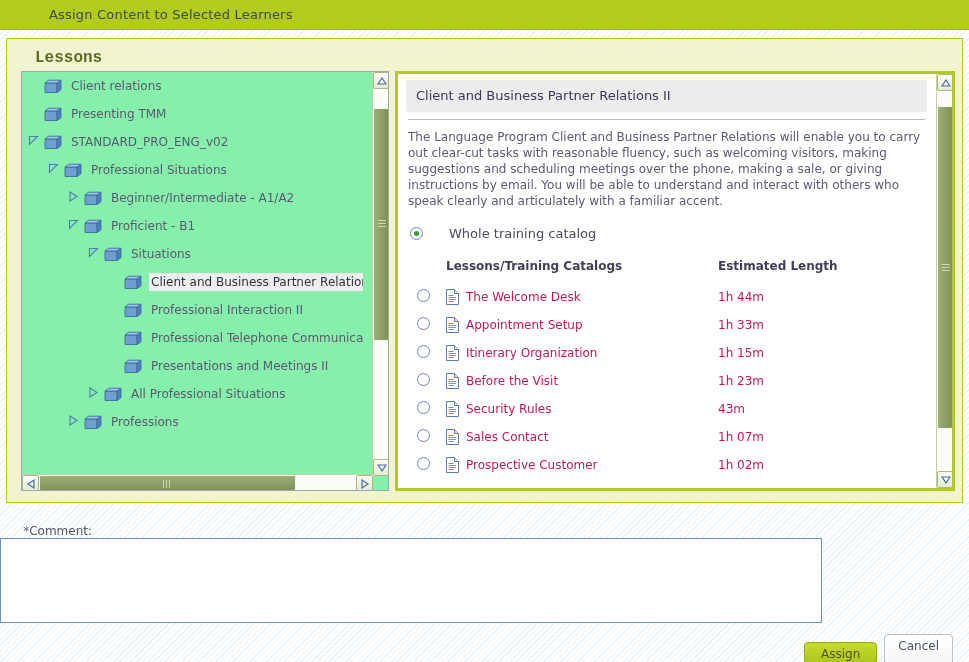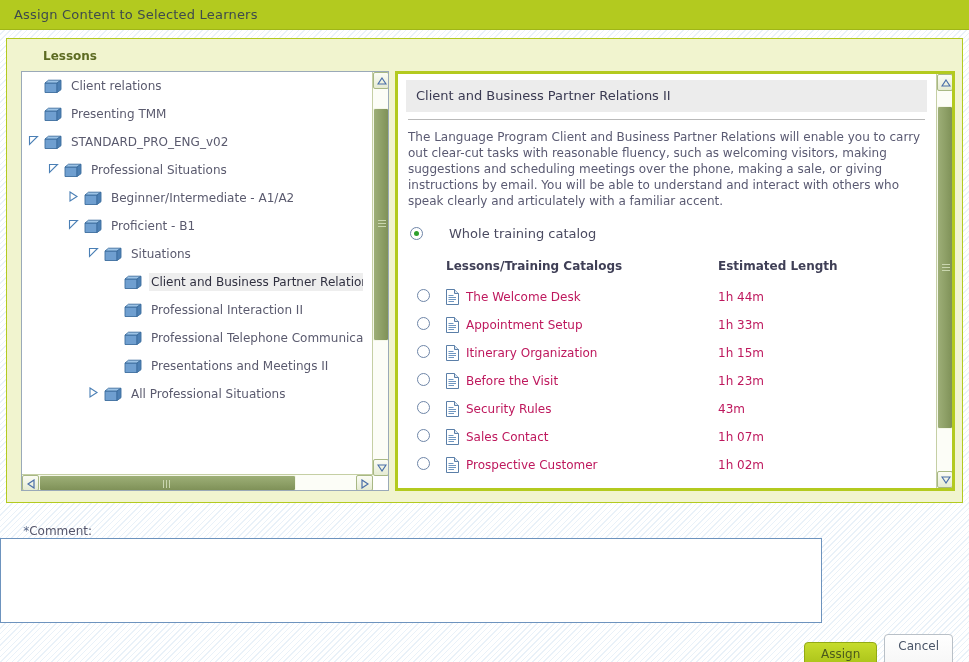--- a/index.html
+++ b/index.html
@@ -22,44 +22,46 @@
     background: #b3ca1f;
     border-bottom: 1px solid #9fb518;
     display: flex;
     align-items: center;
     padding: 0 0 0 14px;
   }
   #titlebar .title {
     font-size: 13px;
     color: #3e4a4d;
     letter-spacing: .2px;
+    margin-left: 35px;
   }
 
   
   #lessons-panel {
     position: absolute;
     left: 6px; top: 38px;
     width: 957px; height: 465px;
     background: #f1f4cf;
     border: 1px solid #b3ca1f;
   }
   #lessons-legend {
     position: absolute;
-    left: 36px; top: 10px;
+    left: 28px; top: 10px;
     font-weight: bold;
-    font-size: 12px;
+    font-size: 16px;
     color: #5d6b22;
+    font-family: Liberation Mono, monospace;
   }
 
   
   #tree-box {
     position: absolute;
     left: 14px; top: 32px;
     width: 368px; height: 420px;
-    background: #ffffff;
+    background: #86efac;
     border: 1px solid #9aa9b8;
     overflow: hidden;
   }
   #tree-viewport {
     position: absolute;
     left: 0; top: 0;
     width: 341px; height: 396px;
     overflow: hidden;
   }
   .tree-row {
@@ -445,20 +447,33 @@
             <svg width="11" height="11" viewBox="0 0 11 11">
               <path d="M2 1 L9 5.5 L2 10 Z" fill="none" stroke="#4a7fb5" stroke-width="1.1"></path>
             </svg>
           </span>
           <span class="folder"><svg width="18" height="15" viewBox="0 0 18 15">
               <path d="M1 4 L1 13.5 L13 13.5 L13 4 Z" fill="#6f9fd0" stroke="#3d6e9e" stroke-width="0.9"></path>
               <path d="M1 4 L4.5 1.2 L17 1.2 L13 4 Z" fill="#9cc3e6" stroke="#3d6e9e" stroke-width="0.9"></path>
               <path d="M13 4 L17 1.2 L17 10.7 L13 13.5 Z" fill="#4d80b4" stroke="#3d6e9e" stroke-width="0.9"></path>
             </svg></span>
           <span class="tree-label">All Professional Situations</span>
+        </div>
+        <div class="tree-row" style="padding-left: 46px;">
+          <span class="twisty">
+            <svg width="11" height="11" viewBox="0 0 11 11">
+              <path d="M2 1 L9 5.5 L2 10 Z" fill="none" stroke="#4a7fb5" stroke-width="1.1"></path>
+            </svg>
+          </span>
+          <span class="folder"><svg width="18" height="15" viewBox="0 0 18 15">
+              <path d="M1 4 L1 13.5 L13 13.5 L13 4 Z" fill="#6f9fd0" stroke="#3d6e9e" stroke-width="0.9"></path>
+              <path d="M1 4 L4.5 1.2 L17 1.2 L13 4 Z" fill="#9cc3e6" stroke="#3d6e9e" stroke-width="0.9"></path>
+              <path d="M13 4 L17 1.2 L17 10.7 L13 13.5 Z" fill="#4d80b4" stroke="#3d6e9e" stroke-width="0.9"></path>
+            </svg></span>
+          <span class="tree-label">Professions</span>
         </div>
       </div>
 
     <div class="vsb" style="top:0;height:404px;">
       <div class="arrow up">
         <svg width="10" height="8" viewBox="0 0 10 8">
             <path d="M5 1 L9 7 L1 7 Z" fill="none" stroke="#4a6ea8" stroke-width="1.2"></path>
           </svg>
       </div>
       <div class="track">

